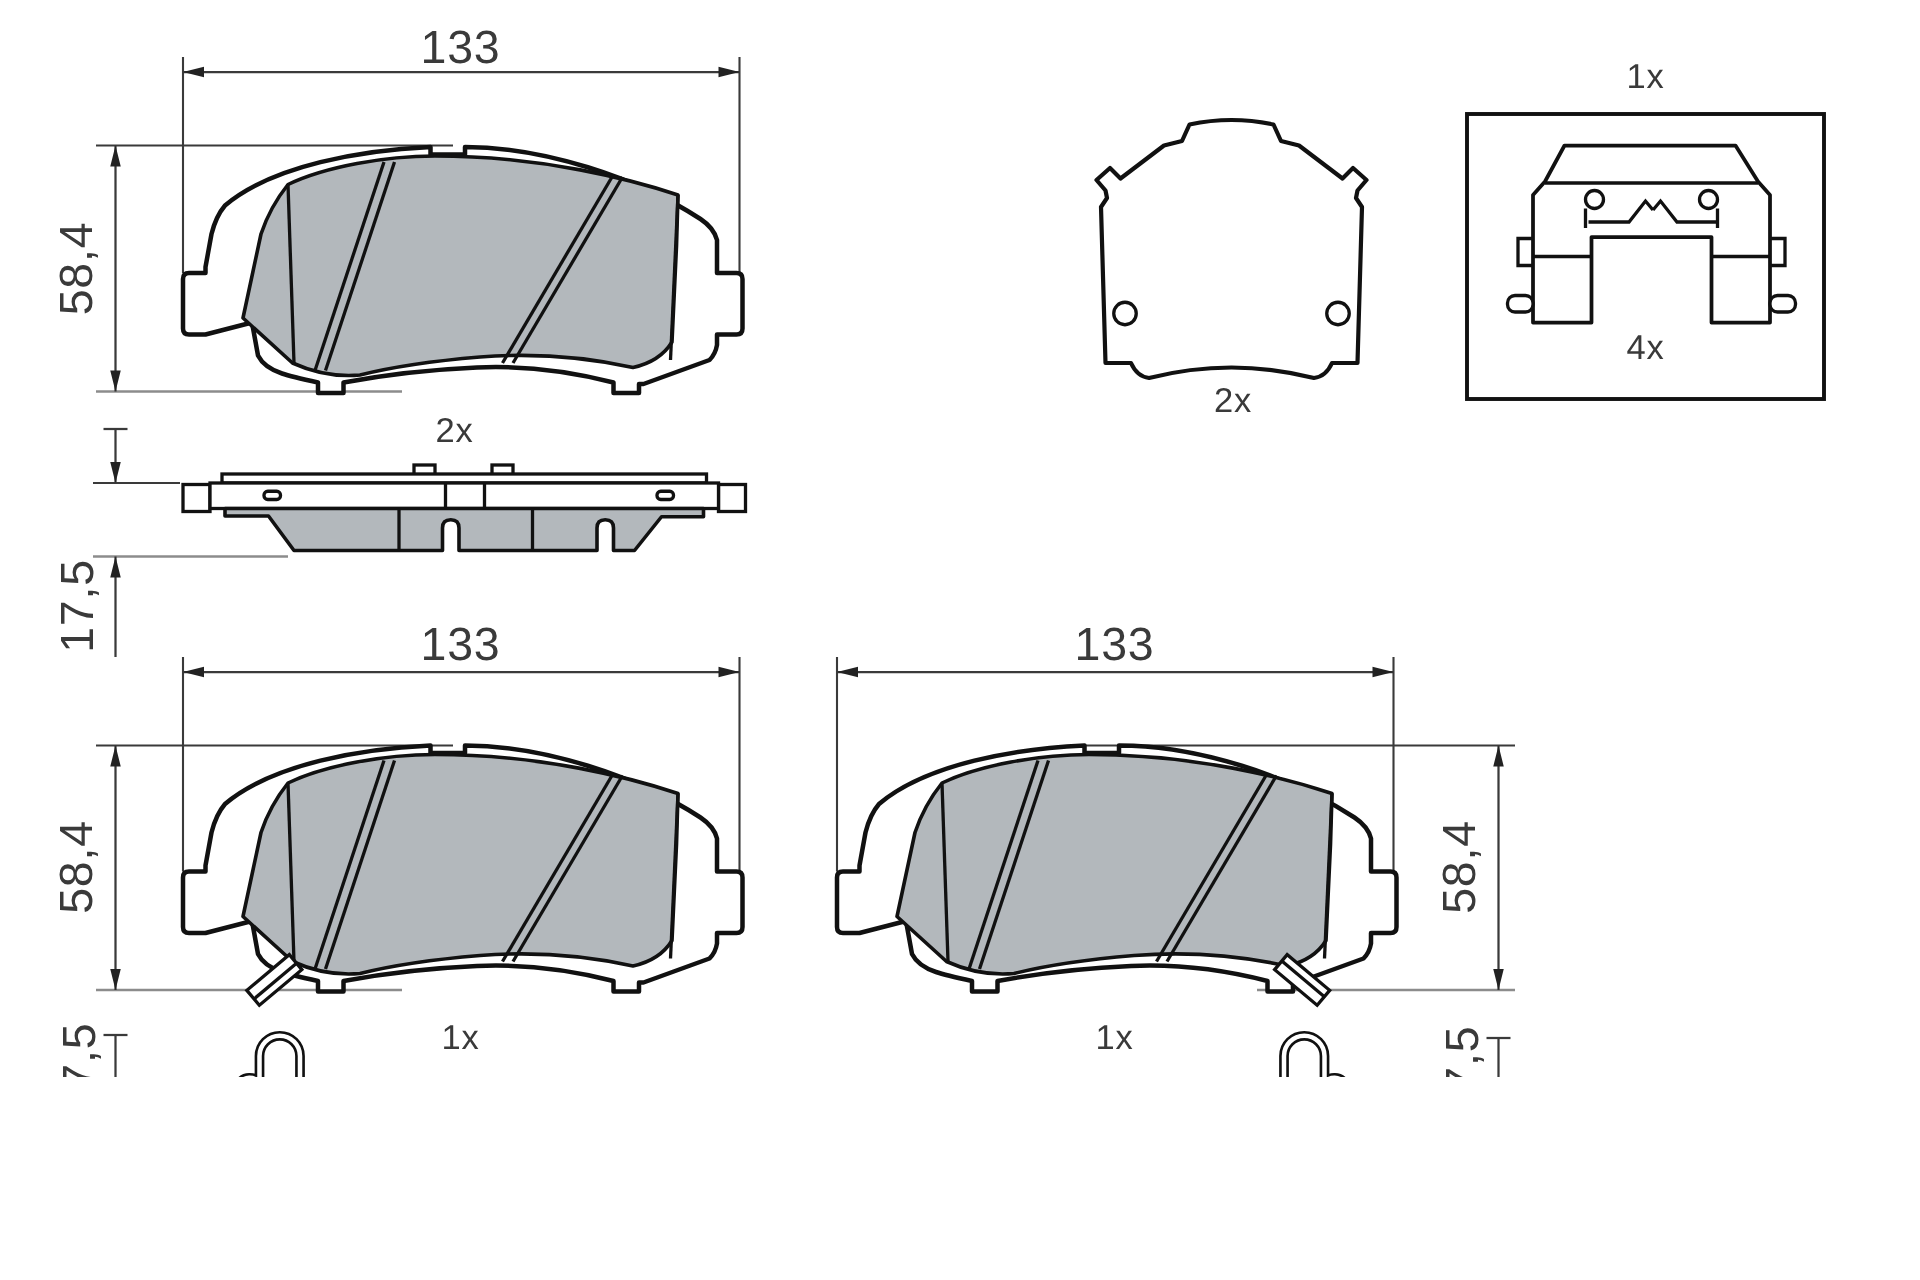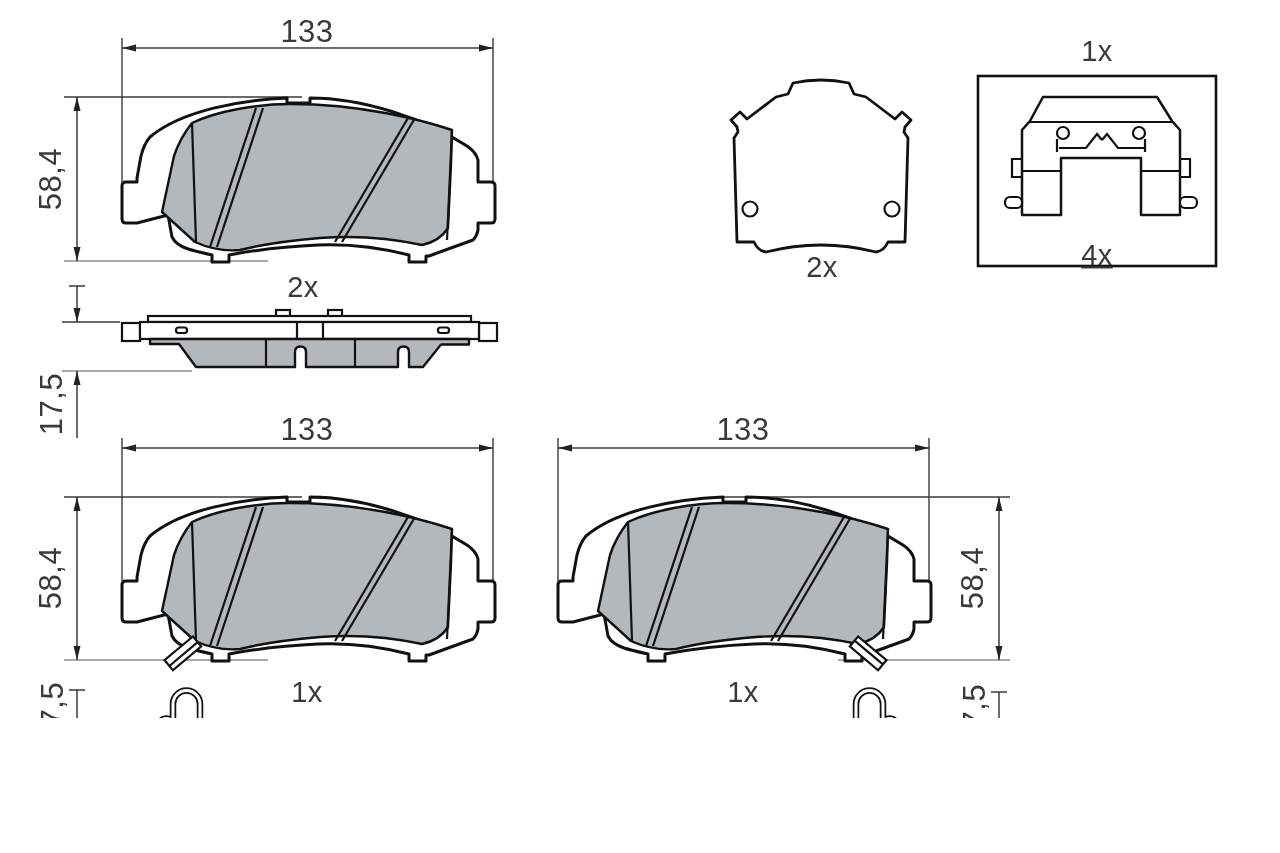--- a/index.html
+++ b/index.html
@@ -14,21 +14,21 @@
   .dim{stroke:#3a3a3a;stroke-width:1.5;fill:none;}
   .ext{stroke:#3a3a3a;stroke-width:1.4;fill:none;}
   .extg{stroke:#8c8c8c;stroke-width:1.6;fill:none;}
   .ah{fill:#222222;stroke:none;}
   .loopb{fill:none;stroke:#111111;stroke-width:6.5;stroke-linecap:round;}
   .loopw{fill:none;stroke:#ffffff;stroke-width:3;stroke-linecap:round;}
   
   .lbl{position:absolute;color:#3a3a3a;font-size:31px;letter-spacing:0.5px;white-space:nowrap;
        transform:translate(-50%,-50%);}
   .lbl.rot{transform:translate(-50%,-50%) rotate(-90deg);}
-  .qty{font-size:29px;text-align:right;}
+  .qty{font-size:23px;text-align:right;}
 </style>
 </head>
 <body>
 
 <div class="canvas">
 
   <svg class="drawing-svg" width="1280" height="853" viewBox="0 0 1280 853">
     <defs>
 
       <g id="padF">
@@ -208,21 +208,21 @@
   </svg>
 
   <div class="lbl" style="left:307px;top:32px;">133</div>
   <div class="lbl rot" style="left:51px;top:179px;">58,4</div>
   <div class="lbl qty" style="left:303px;top:287px;">2x</div>
   <div class="lbl rot" style="left:52px;top:404px;">17,5</div>
 
   <div class="lbl qty" style="left:822px;top:267px;">2x</div>
 
   <div class="lbl qty" style="left:1097px;top:51px;">1x</div>
-  <div class="lbl qty" style="left:1097px;top:255px;text-decoration:underline;">4x</div>
+  <div class="lbl qty" style="left:1097px;top:232px;">4x</div>
 
   <div class="lbl" style="left:307px;top:430px;">133</div>
   <div class="lbl rot" style="left:51px;top:578px;">58,4</div>
   <div class="lbl qty" style="left:307px;top:692px;">1x</div>
   <div class="lbl rot" style="left:53px;top:713px;">17,5</div>
 
   <div class="lbl" style="left:743px;top:430px;">133</div>
   <div class="lbl rot" style="left:973px;top:578px;">58,4</div>
   <div class="lbl qty" style="left:743px;top:692px;">1x</div>
   <div class="lbl rot" style="left:975px;top:715px;">17,5</div>

